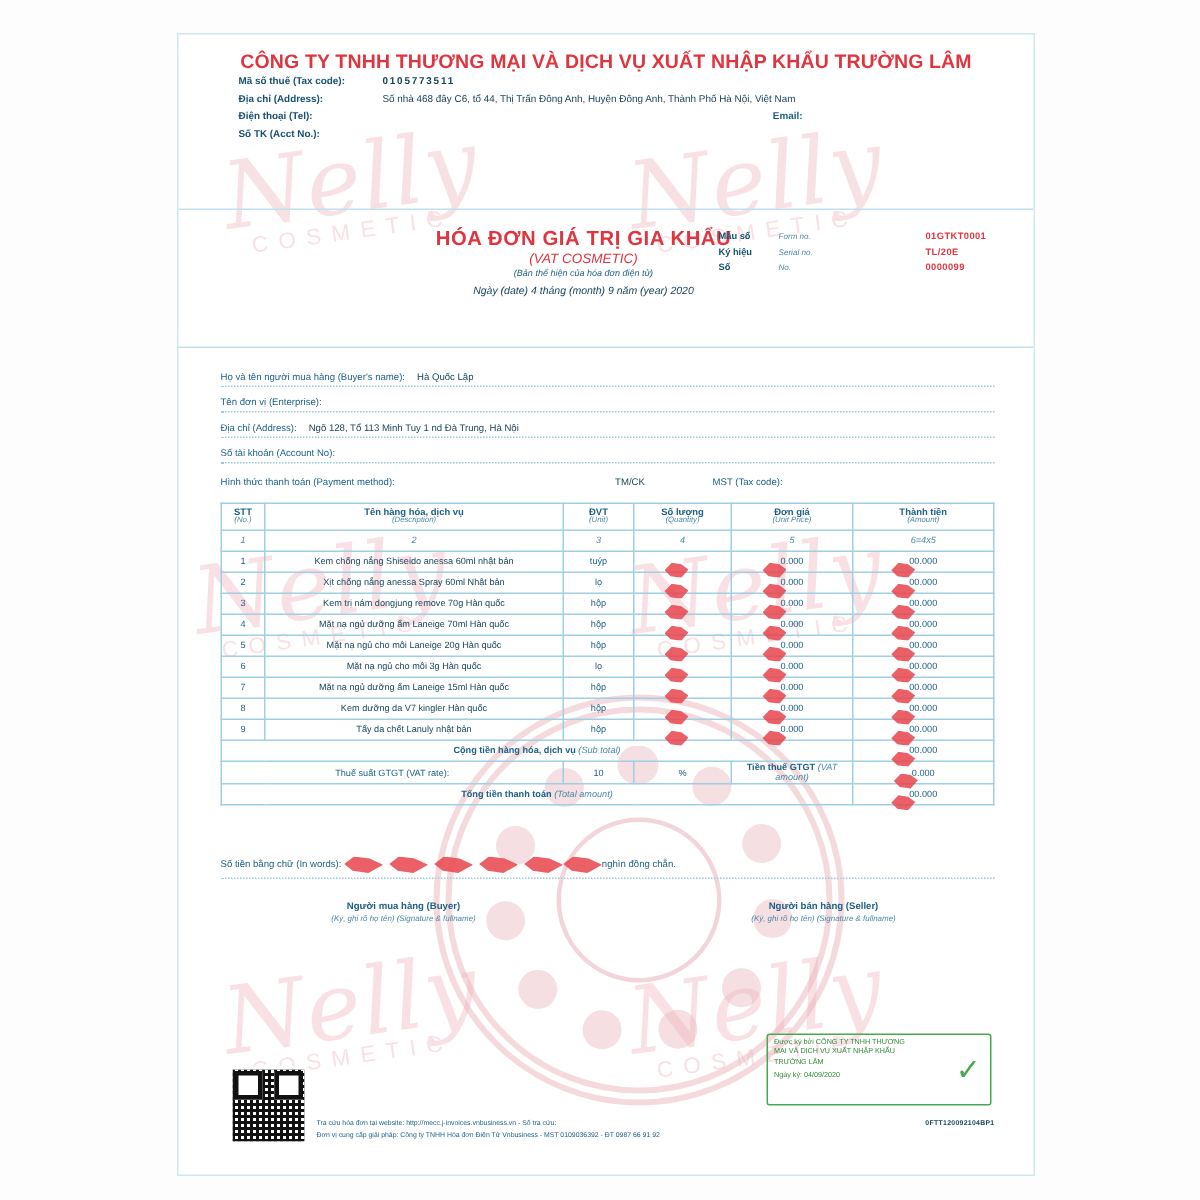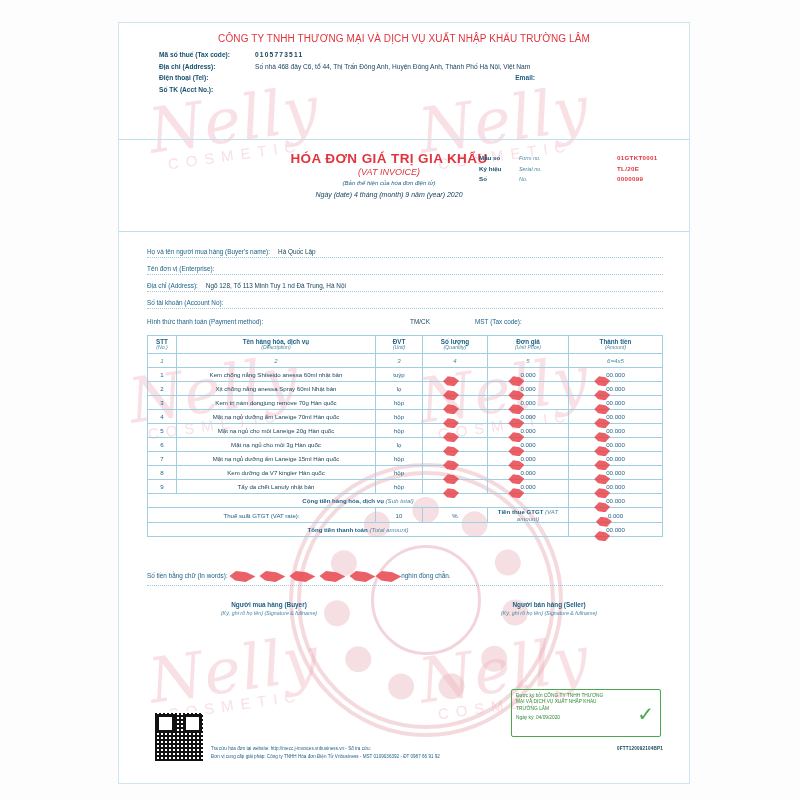--- a/index.html
+++ b/index.html
@@ -73,22 +73,22 @@
     position:absolute;left:70px;top:70px;right:70px;bottom:70px;
     border-radius:50%;
     border:3px solid #e4a4ae;
   }
 
   
   .company{
     position:absolute;left:0;top:10px;width:570px;
     text-align:center;
     color:#e0353f;
-    font-size:10px;
-    font-weight:normal;
+    font-size:13px;
+    font-weight:bold;
     letter-spacing:.1px;
   }
   .hdr-rows{
     position:absolute;left:40px;top:28px;width:500px;
     font-size:6.6px;color:#1b5f84;
   }
   .hdr-row{display:flex;margin-bottom:3.5px;line-height:1.25;}
   .hdr-lbl{width:96px;font-weight:bold;color:#16506f;flex:none;}
   .hdr-val{flex:1;color:#123f57;}
   .hdr-val .strong{font-weight:bold;letter-spacing:1.2px;}
@@ -271,21 +271,21 @@
       <div class="hdr-row">
         <div class="hdr-lbl">Số TK (Acct No.):</div>
         <div class="hdr-val"></div>
       </div>
     </div>
 
     <div class="rule" style="top:116px;"></div>
 
     <div class="title-wrap">
       <div class="title">HÓA ĐƠN GIÁ TRỊ GIA KHẨU</div>
-      <div class="subtitle">(VAT INVOICE)</div>
+      <div class="subtitle">(VAT COSMETIC)</div>
       <div class="copyline">(Bản thể hiện của hóa đơn điện tử)</div>
       <div class="dateline">Ngày (date) 4 tháng (month) 9 năm (year) 2020</div>
     </div>
 
     <div class="meta">
       <div class="meta-row">
         <div class="meta-lbl">Mẫu số</div>
         <div class="meta-en">Form no.</div>
         <div class="meta-val">01GTKT0001</div>
       </div>

